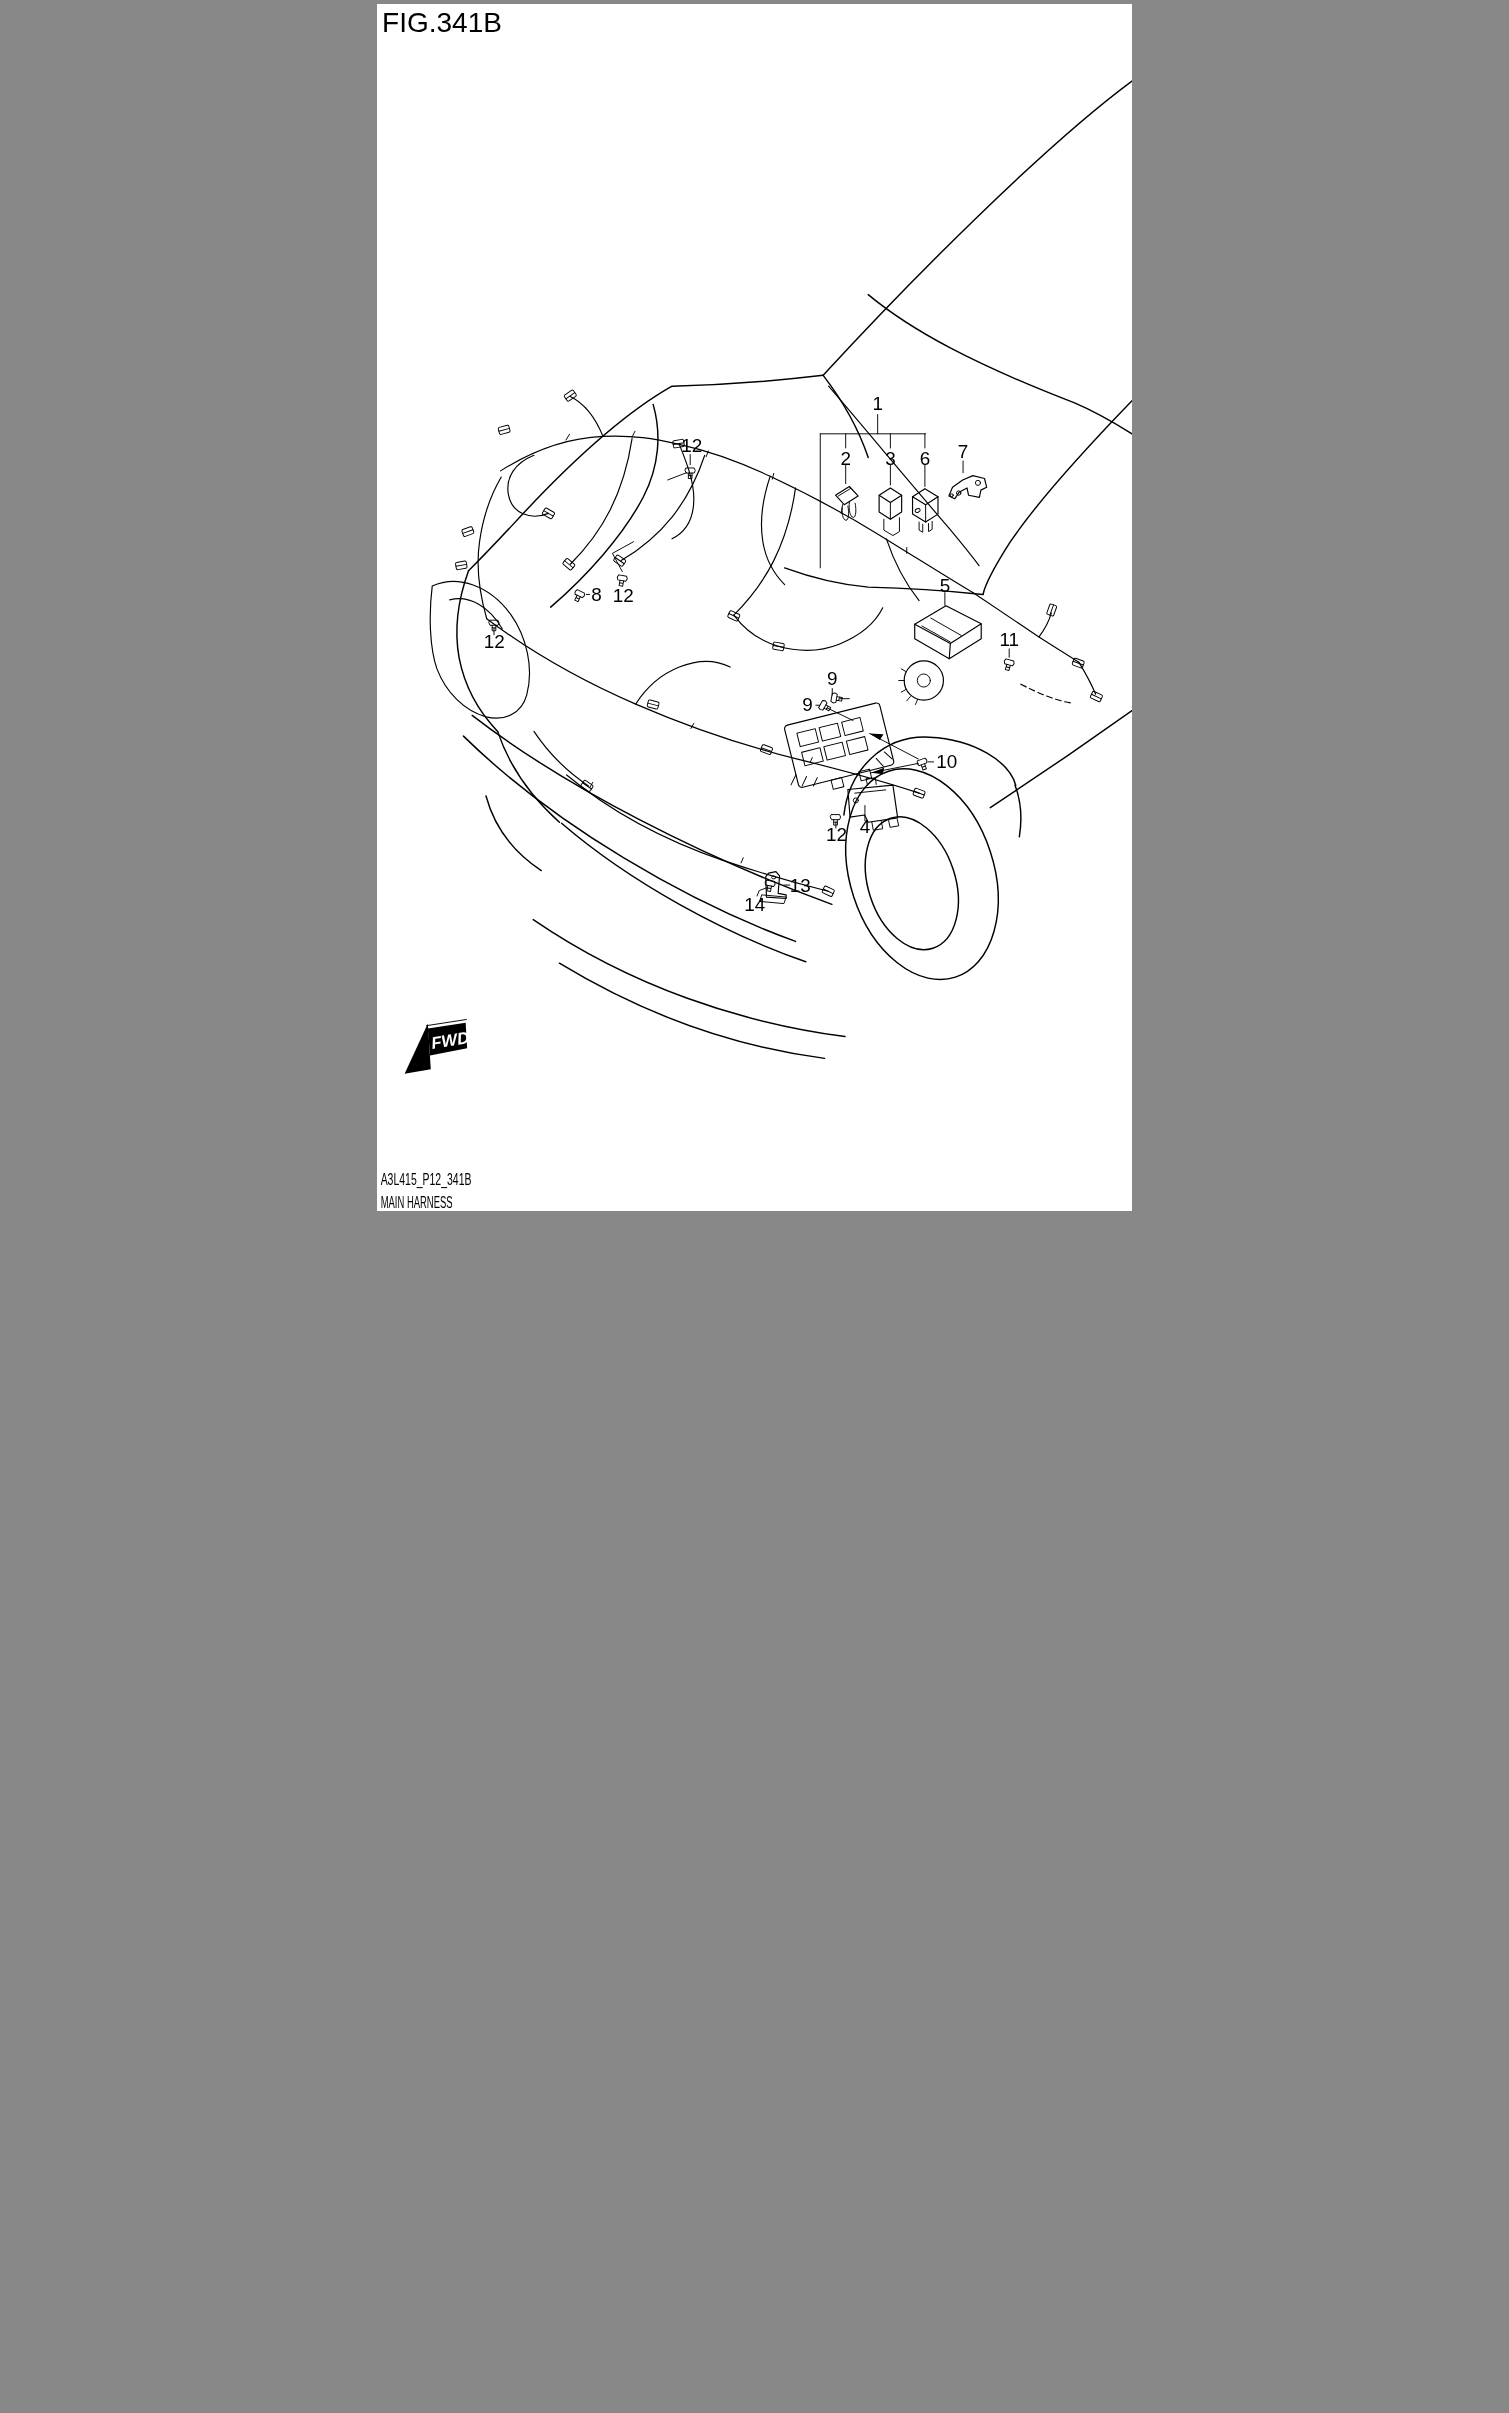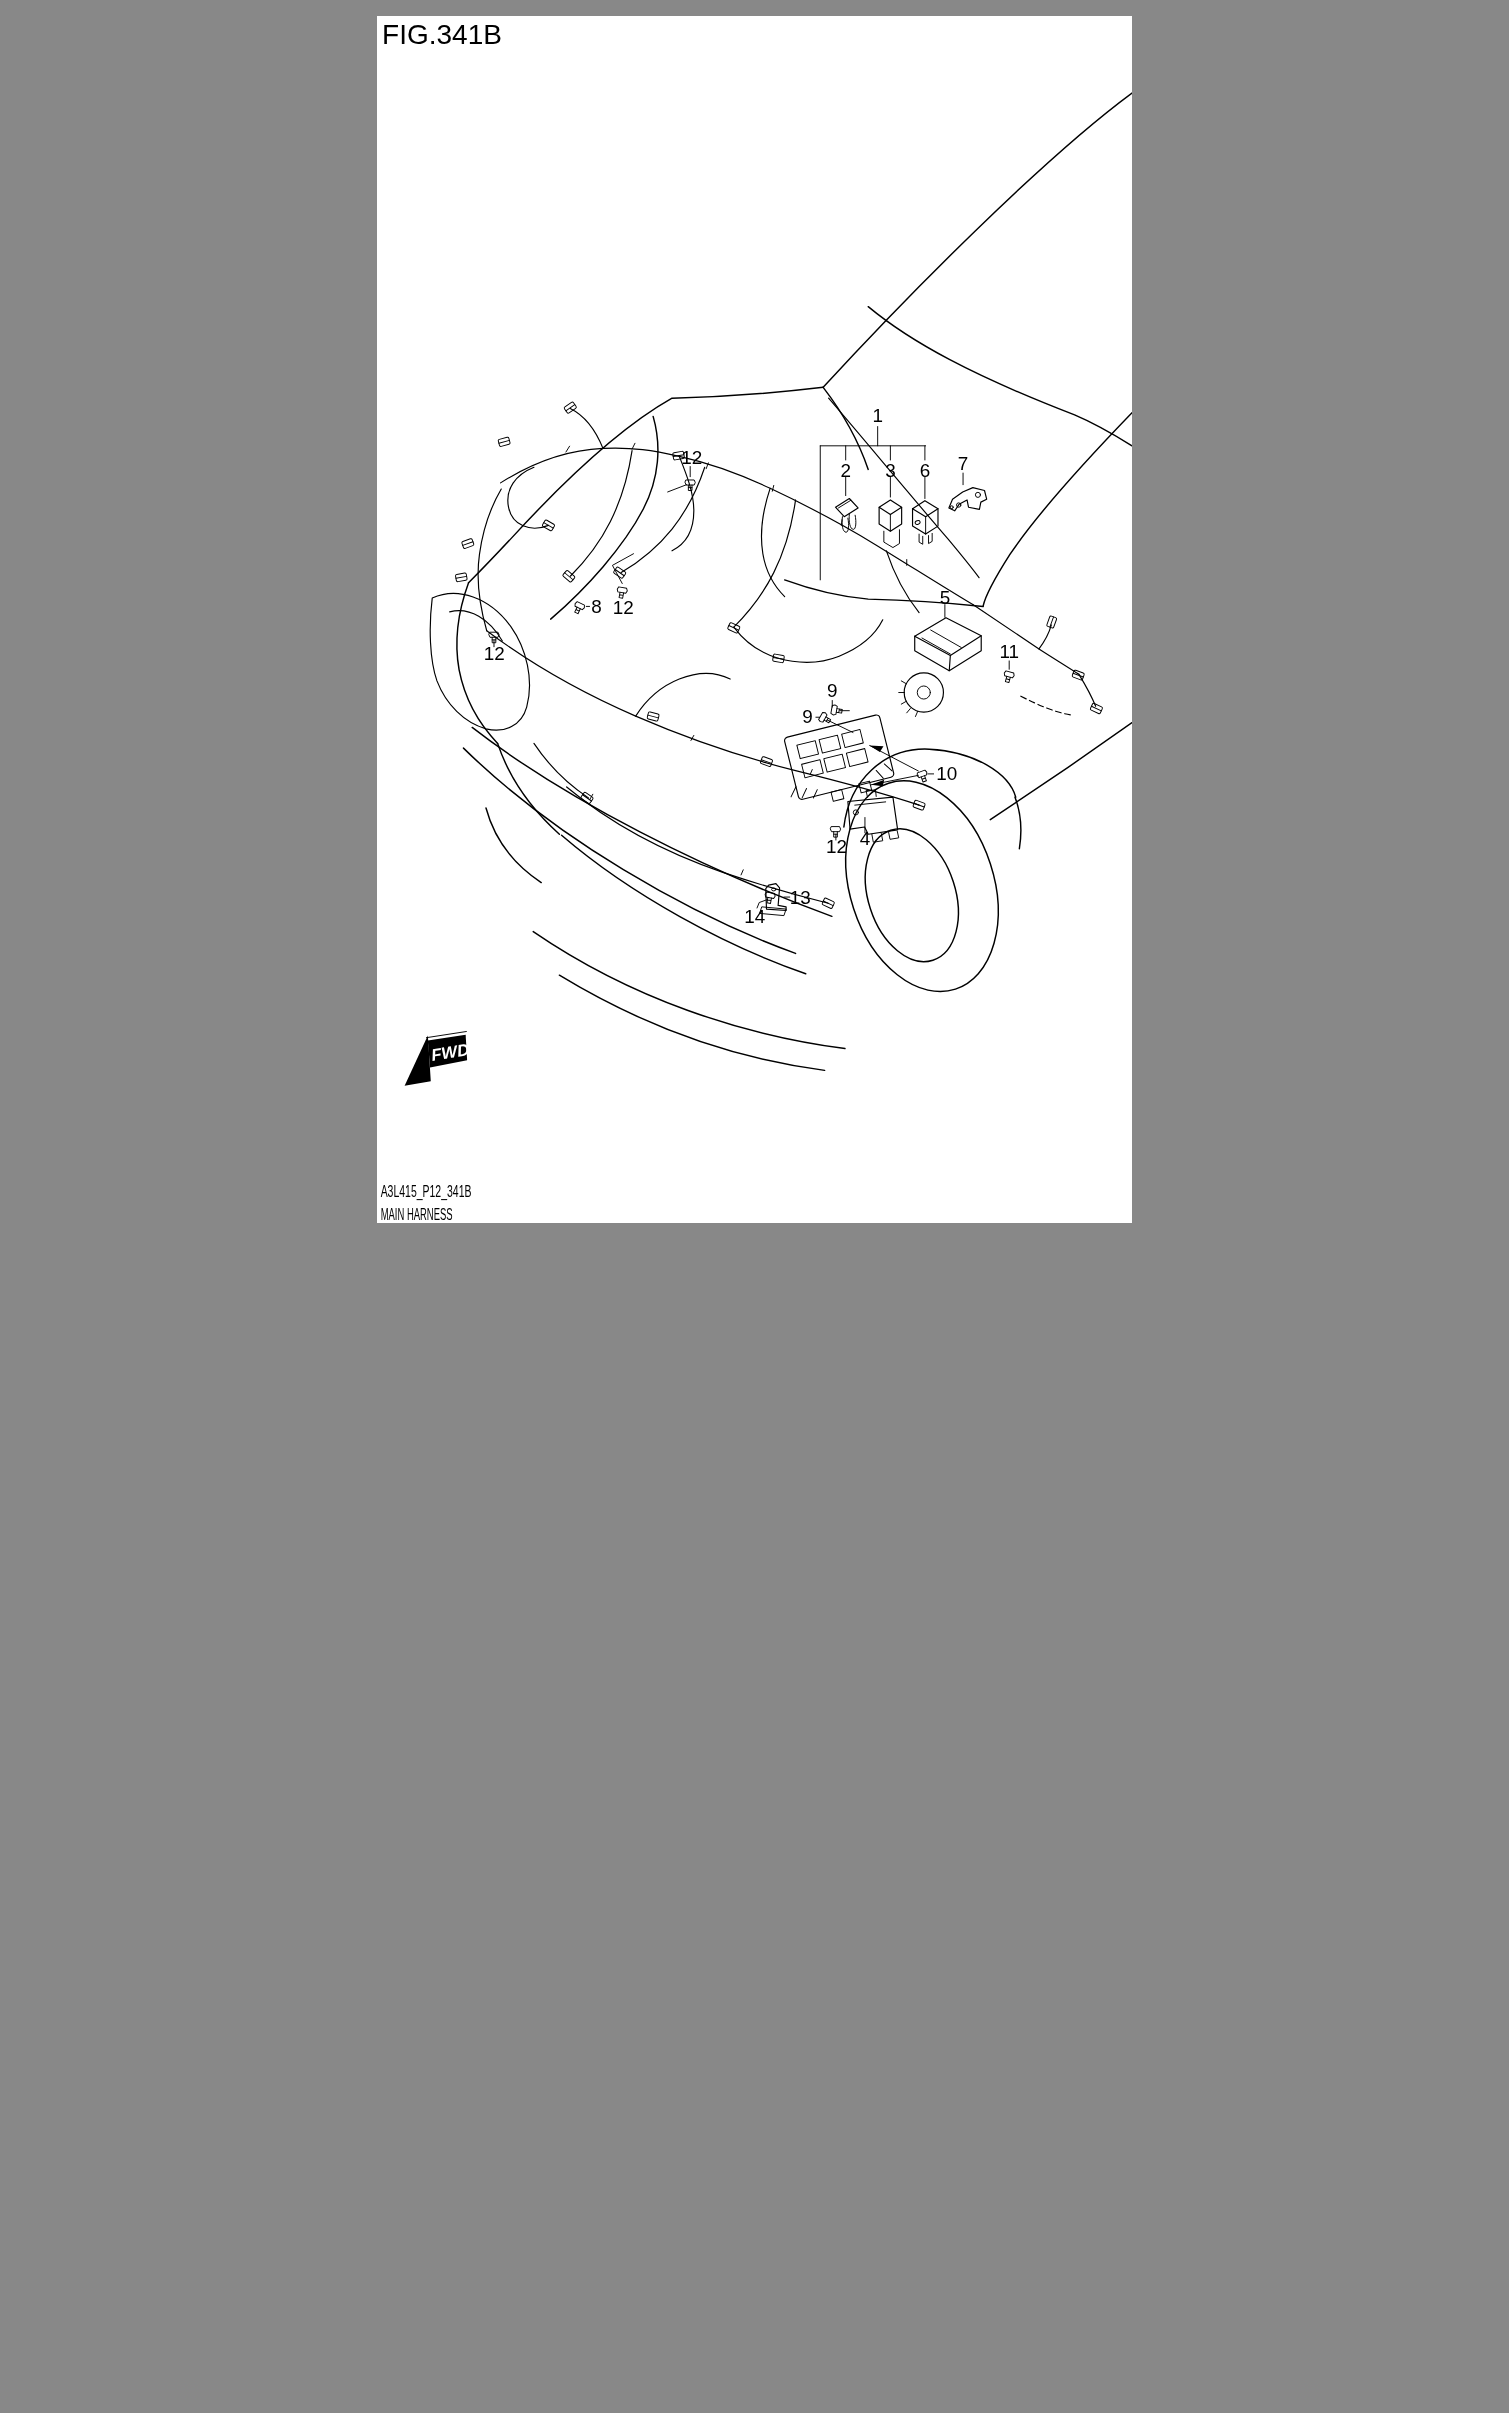--- a/index.html
+++ b/index.html
@@ -1,17 +1,17 @@
 <!DOCTYPE html>
 <html style="font-size:11.6px"><head>
 <meta charset="utf-8">
 <style>
   html,body{margin:0;padding:0;background:#888;}
   .page{
-    width:100%;max-width:755px;margin:16px auto;background:#ffffff;
+    width:100%;max-width:755px;margin:4px auto;background:#ffffff;
     font-family:"Liberation Sans", sans-serif;
   }
   svg{display:block;width:100%;height:auto;background:#ffffff;}
   .ln{stroke:#000;fill:none;stroke-width:4;stroke-linecap:round;stroke-linejoin:round;}
   .ln2{stroke:#000;fill:none;stroke-width:3.2;stroke-linecap:round;stroke-linejoin:round;}
   .thin{stroke:#000;fill:none;stroke-width:2.6;stroke-linecap:round;stroke-linejoin:round;}
   .callout{font-size:52px;fill:#000;text-anchor:middle;font-family:"Liberation Sans",sans-serif;}
   .titleTxt{font-size:74px;fill:#000;font-family:"Liberation Sans",sans-serif;}
   .footTxt{font-size:47px;fill:#000;font-family:"Liberation Sans",sans-serif;}
   .fwdTxt{font-size:46px;font-style:italic;font-weight:bold;fill:#fff;font-family:"Liberation Sans",sans-serif;}

